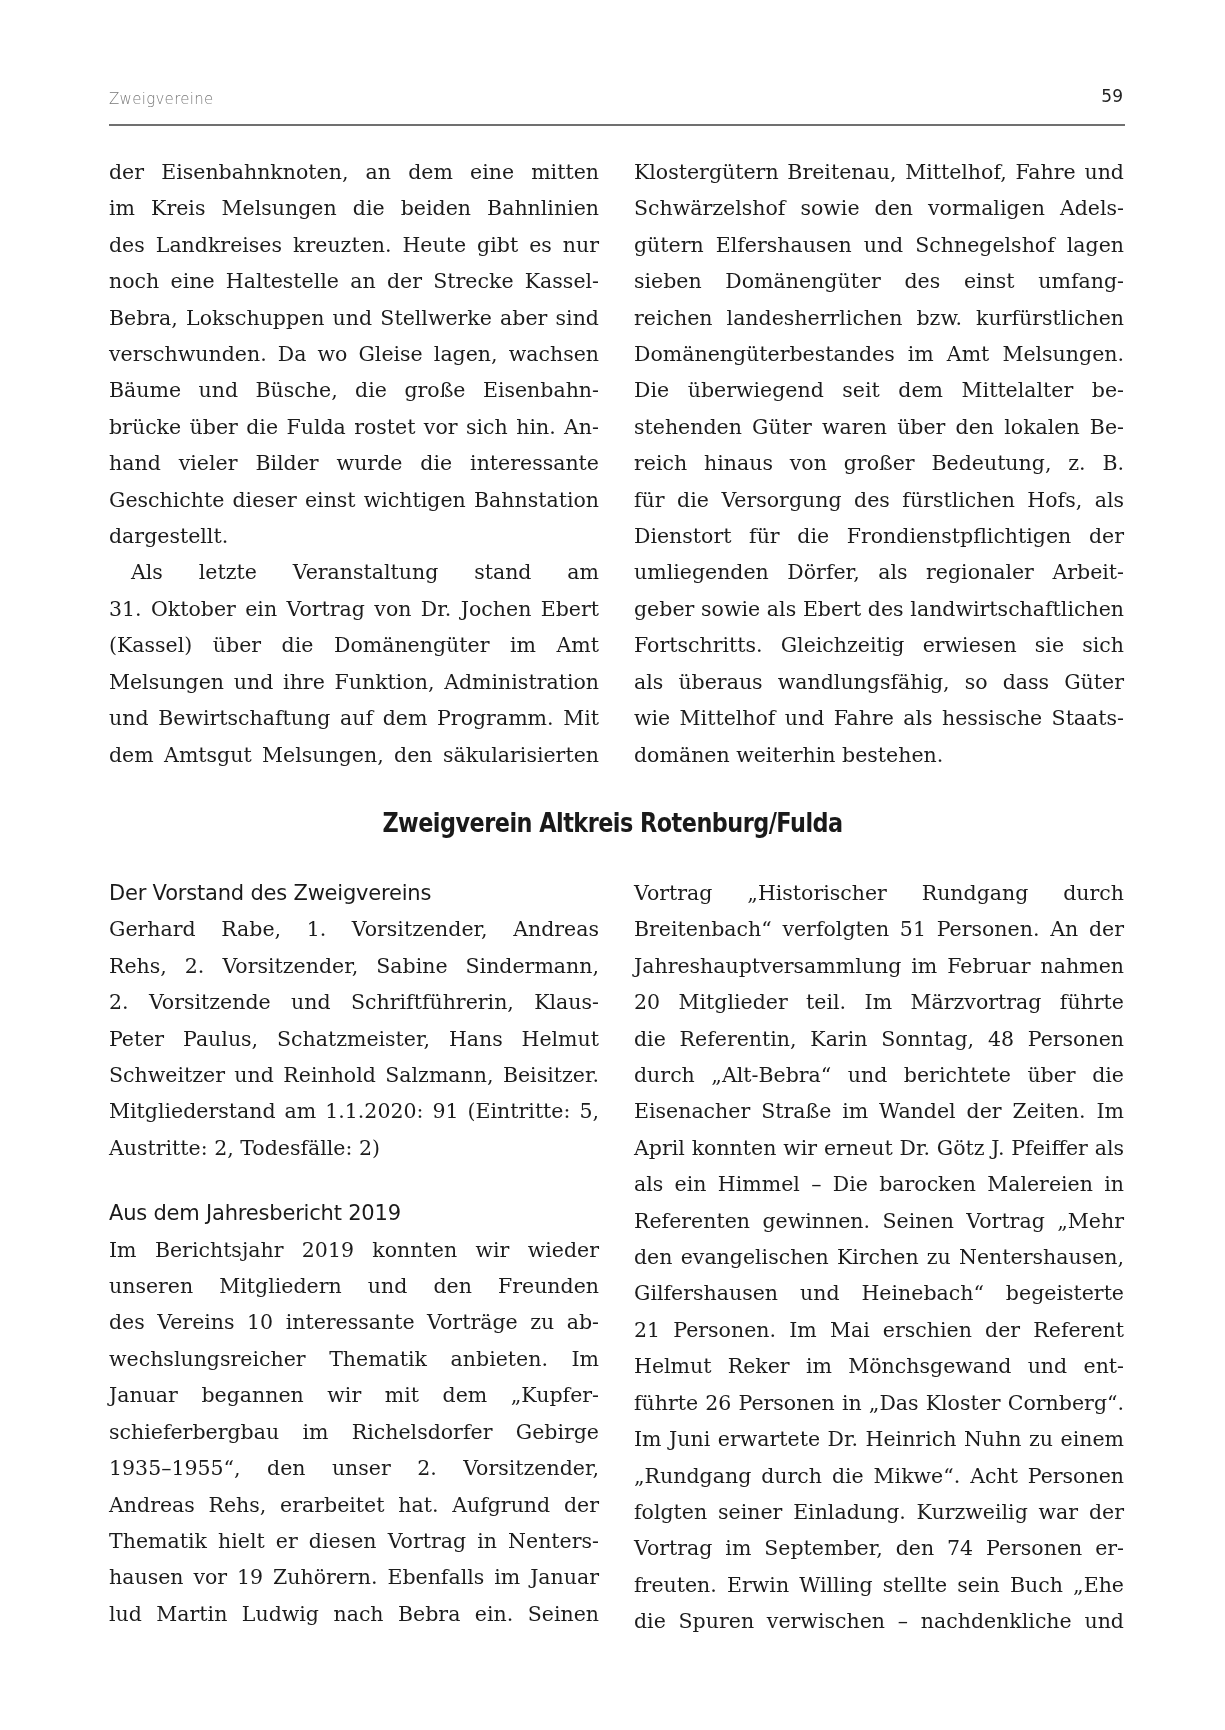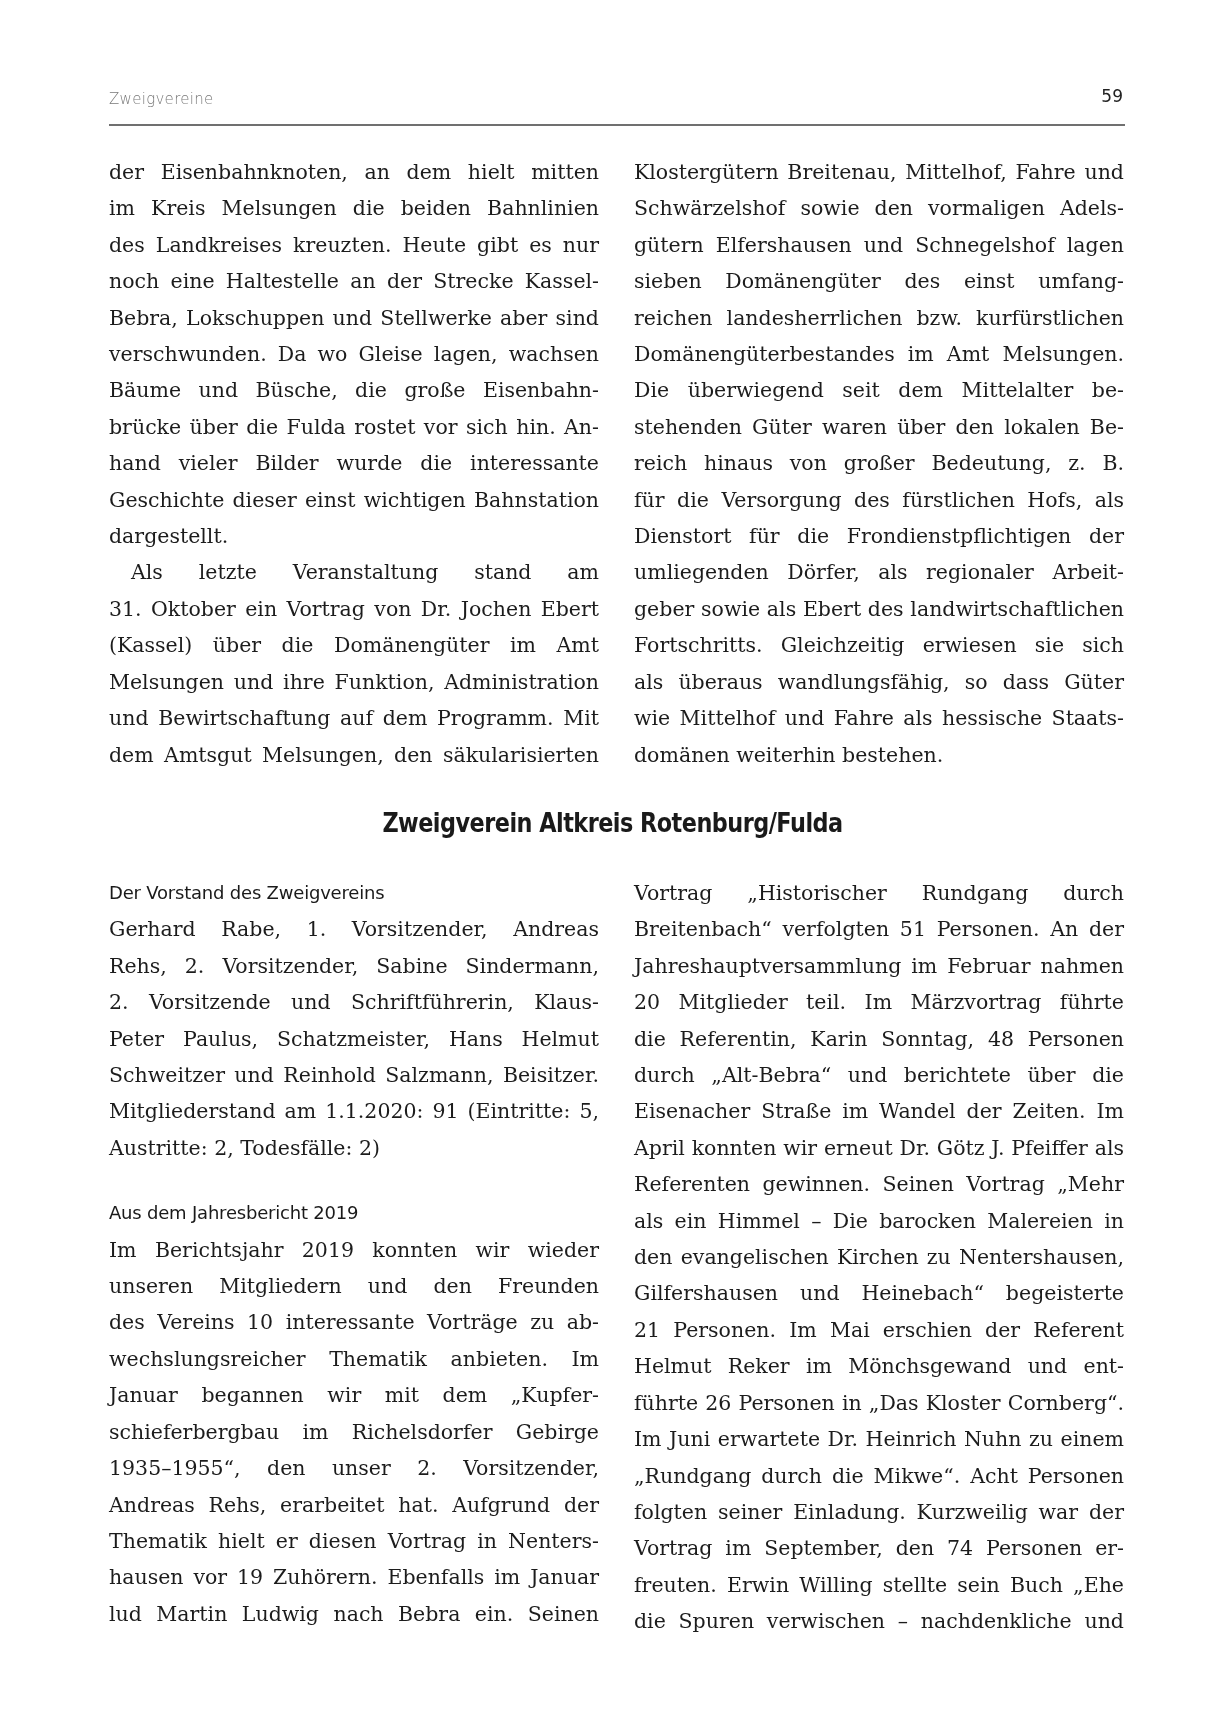--- a/index.html
+++ b/index.html
@@ -16,35 +16,35 @@
   .col .line { display: block; text-align: justify; text-align-last: justify; white-space: nowrap; }
   .col .line.last { text-align-last: left; }
   .col .indent { padding-left: 22px; }
   .colL { left: 109px; }
   .colR { left: 634px; }
   .top-block { top: 154px; }
   .bottom-block { top: 875px; }
 
   .section-heading { position: absolute; left: 0; width: 1225px; top: 808px; text-align: center;
     font-family: "DejaVu Sans", sans-serif; font-weight: bold; font-size: 26px; color: #1a1a1a; letter-spacing: -0.6px; transform: scaleX(0.86); }
-  .subhead { font-family: "DejaVu Sans", sans-serif; font-size: 18px; line-height: 36.4px; color: #1a1a1a; display: block; letter-spacing: -0.2px; }
+  .subhead { font-family: "DejaVu Sans", sans-serif; font-size: 21px; line-height: 36.4px; color: #1a1a1a; display: block; letter-spacing: -0.2px; }
   .gap { display: block; height: 29px; }
 </style>
 </head>
 <body>
 
 <div class="header">
   <div class="running-title">Zweigvereine</div>
   <div class="page-number">59</div>
   <div class="rule"></div>
 </div>
 
 <div class="col colL top-block">
   <p>
-    <span class="line">der Eisenbahnknoten, an dem hielt mitten</span>
+    <span class="line">der Eisenbahnknoten, an dem eine mitten</span>
     <span class="line">im Kreis Melsungen die beiden Bahnlinien</span>
     <span class="line">des Landkreises kreuzten. Heute gibt es nur</span>
     <span class="line">noch eine Haltestelle an der Strecke Kassel-</span>
     <span class="line">Bebra, Lokschuppen und Stellwerke aber sind</span>
     <span class="line">verschwunden. Da wo Gleise lagen, wachsen</span>
     <span class="line">Bäume und Büsche, die große Eisenbahn-</span>
     <span class="line">brücke über die Fulda rostet vor sich hin. An-</span>
     <span class="line">hand vieler Bilder wurde die interessante</span>
     <span class="line">Geschichte dieser einst wichtigen Bahnstation</span>
     <span class="line last">dargestellt.</span>
@@ -114,22 +114,22 @@
 <div class="col colR bottom-block">
   <p>
     <span class="line">Vortrag „Historischer Rundgang durch</span>
     <span class="line">Breitenbach“ verfolgten 51 Personen. An der</span>
     <span class="line">Jahreshauptversammlung im Februar nahmen</span>
     <span class="line">20 Mitglieder teil. Im Märzvortrag führte</span>
     <span class="line">die Referentin, Karin Sonntag, 48 Personen</span>
     <span class="line">durch „Alt-Bebra“ und berichtete über die</span>
     <span class="line">Eisenacher Straße im Wandel der Zeiten. Im</span>
     <span class="line">April konnten wir erneut Dr. Götz J. Pfeiffer als</span>
+    <span class="line">als ein Himmel – Die barocken Malereien in</span>
     <span class="line">Referenten gewinnen. Seinen Vortrag „Mehr</span>
-    <span class="line">als ein Himmel – Die barocken Malereien in</span>
     <span class="line">den evangelischen Kirchen zu Nentershausen,</span>
     <span class="line">Gilfershausen und Heinebach“ begeisterte</span>
     <span class="line">21 Personen. Im Mai erschien der Referent</span>
     <span class="line">Helmut Reker im Mönchsgewand und ent-</span>
     <span class="line">führte 26 Personen in „Das Kloster Cornberg“.</span>
     <span class="line">Im Juni erwartete Dr. Heinrich Nuhn zu einem</span>
     <span class="line">„Rundgang durch die Mikwe“. Acht Personen</span>
     <span class="line">folgten seiner Einladung. Kurzweilig war der</span>
     <span class="line">Vortrag im September, den 74 Personen er-</span>
     <span class="line">freuten. Erwin Willing stellte sein Buch „Ehe</span>

